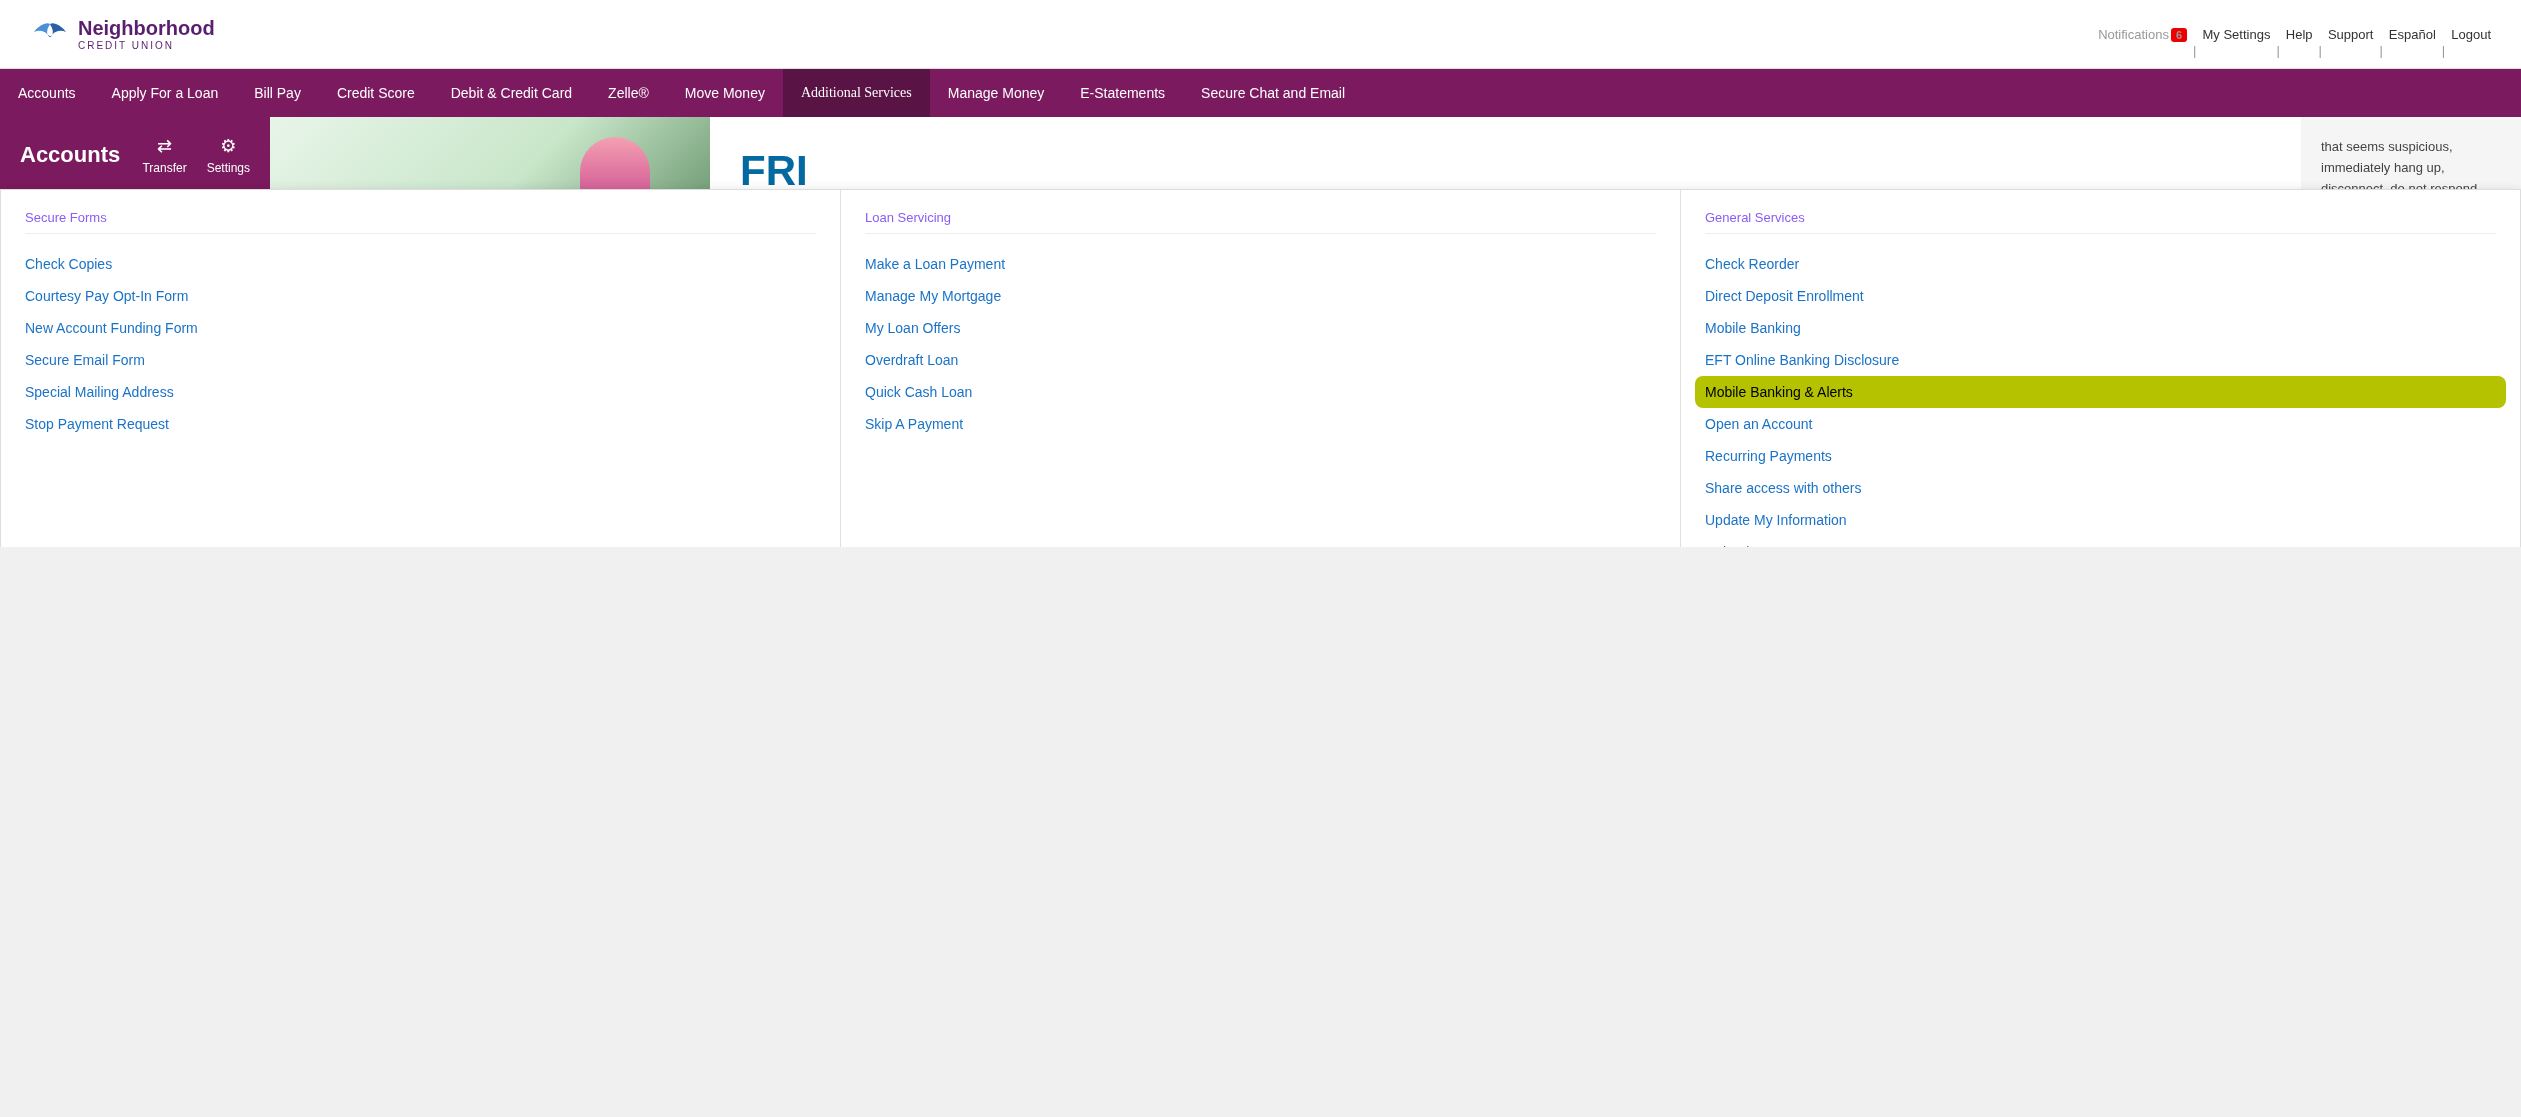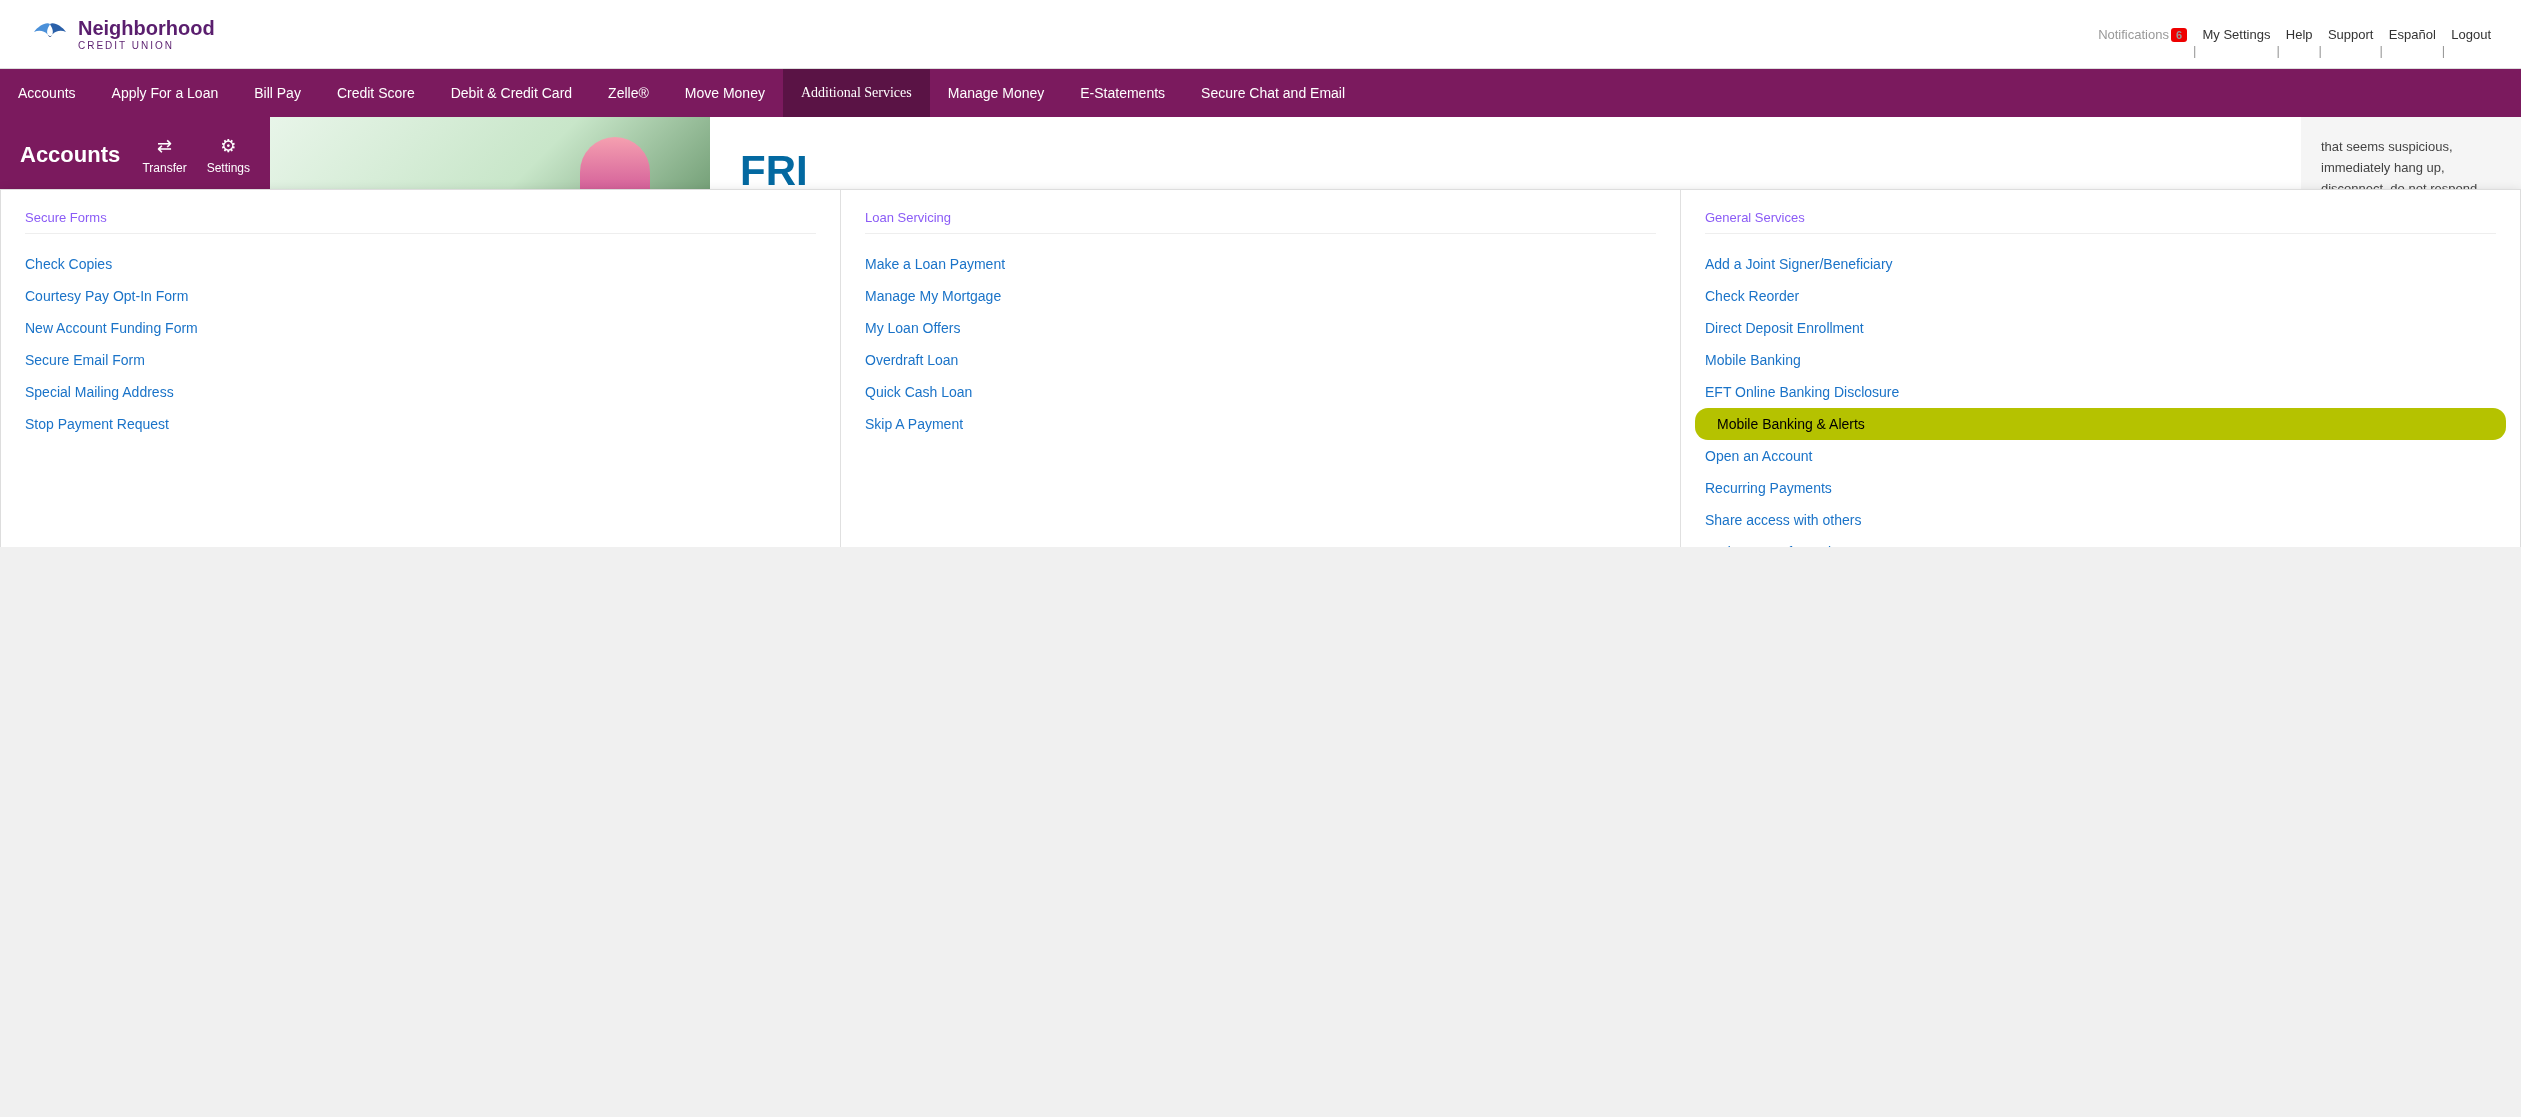--- a/index.html
+++ b/index.html
@@ -245,23 +245,23 @@
       display: block;
       padding: 8px 0;
       color: #1a73c8;
       text-decoration: none;
       font-size: 14px;
       cursor: pointer;
     }
     .dropdown-item.highlighted {
       background: #b5c200;
       color: #000;
-      padding: 8px 22px;
+      padding: 8px 10px;
       margin: 0 -10px;
-      border-radius: 13px;
+      border-radius: 8px;
     }
 
     
     .right-panel {
       width: 220px;
       min-width: 220px;
       background: #f5f5f5;
       padding: 20px;
       font-size: 13px;
       color: #444;
@@ -339,21 +339,20 @@
         <a class="dropdown-item" href="#">Make a Loan Payment</a>
         <a class="dropdown-item" href="#">Manage My Mortgage</a>
         <a class="dropdown-item" href="#">My Loan Offers</a>
         <a class="dropdown-item" href="#">Overdraft Loan</a>
         <a class="dropdown-item" href="#">Quick Cash Loan</a>
         <a class="dropdown-item" href="#">Skip A Payment</a>
       </div>
 
       <div class="dropdown-col">
         <div class="dropdown-col-title">General Services</div>
-        <a class="dropdown-item" href="#">Add a Joint Signer/Beneficiary</a>
         <a class="dropdown-item" href="#">Check Reorder</a>
         <a class="dropdown-item" href="#">Direct Deposit Enrollment</a>
         <a class="dropdown-item" href="#">Mobile Banking</a>
         <a class="dropdown-item" href="#">EFT Online Banking Disclosure</a>
         <a class="dropdown-item highlighted" href="#">Mobile Banking &amp; Alerts</a>
         <a class="dropdown-item" href="#">Open an Account</a>
         <a class="dropdown-item" href="#">Recurring Payments</a>
         <a class="dropdown-item" href="#">Share access with others</a>
         <a class="dropdown-item" href="#">Update My Information</a>
         <a class="dropdown-item" href="#">Upload a Document</a>

